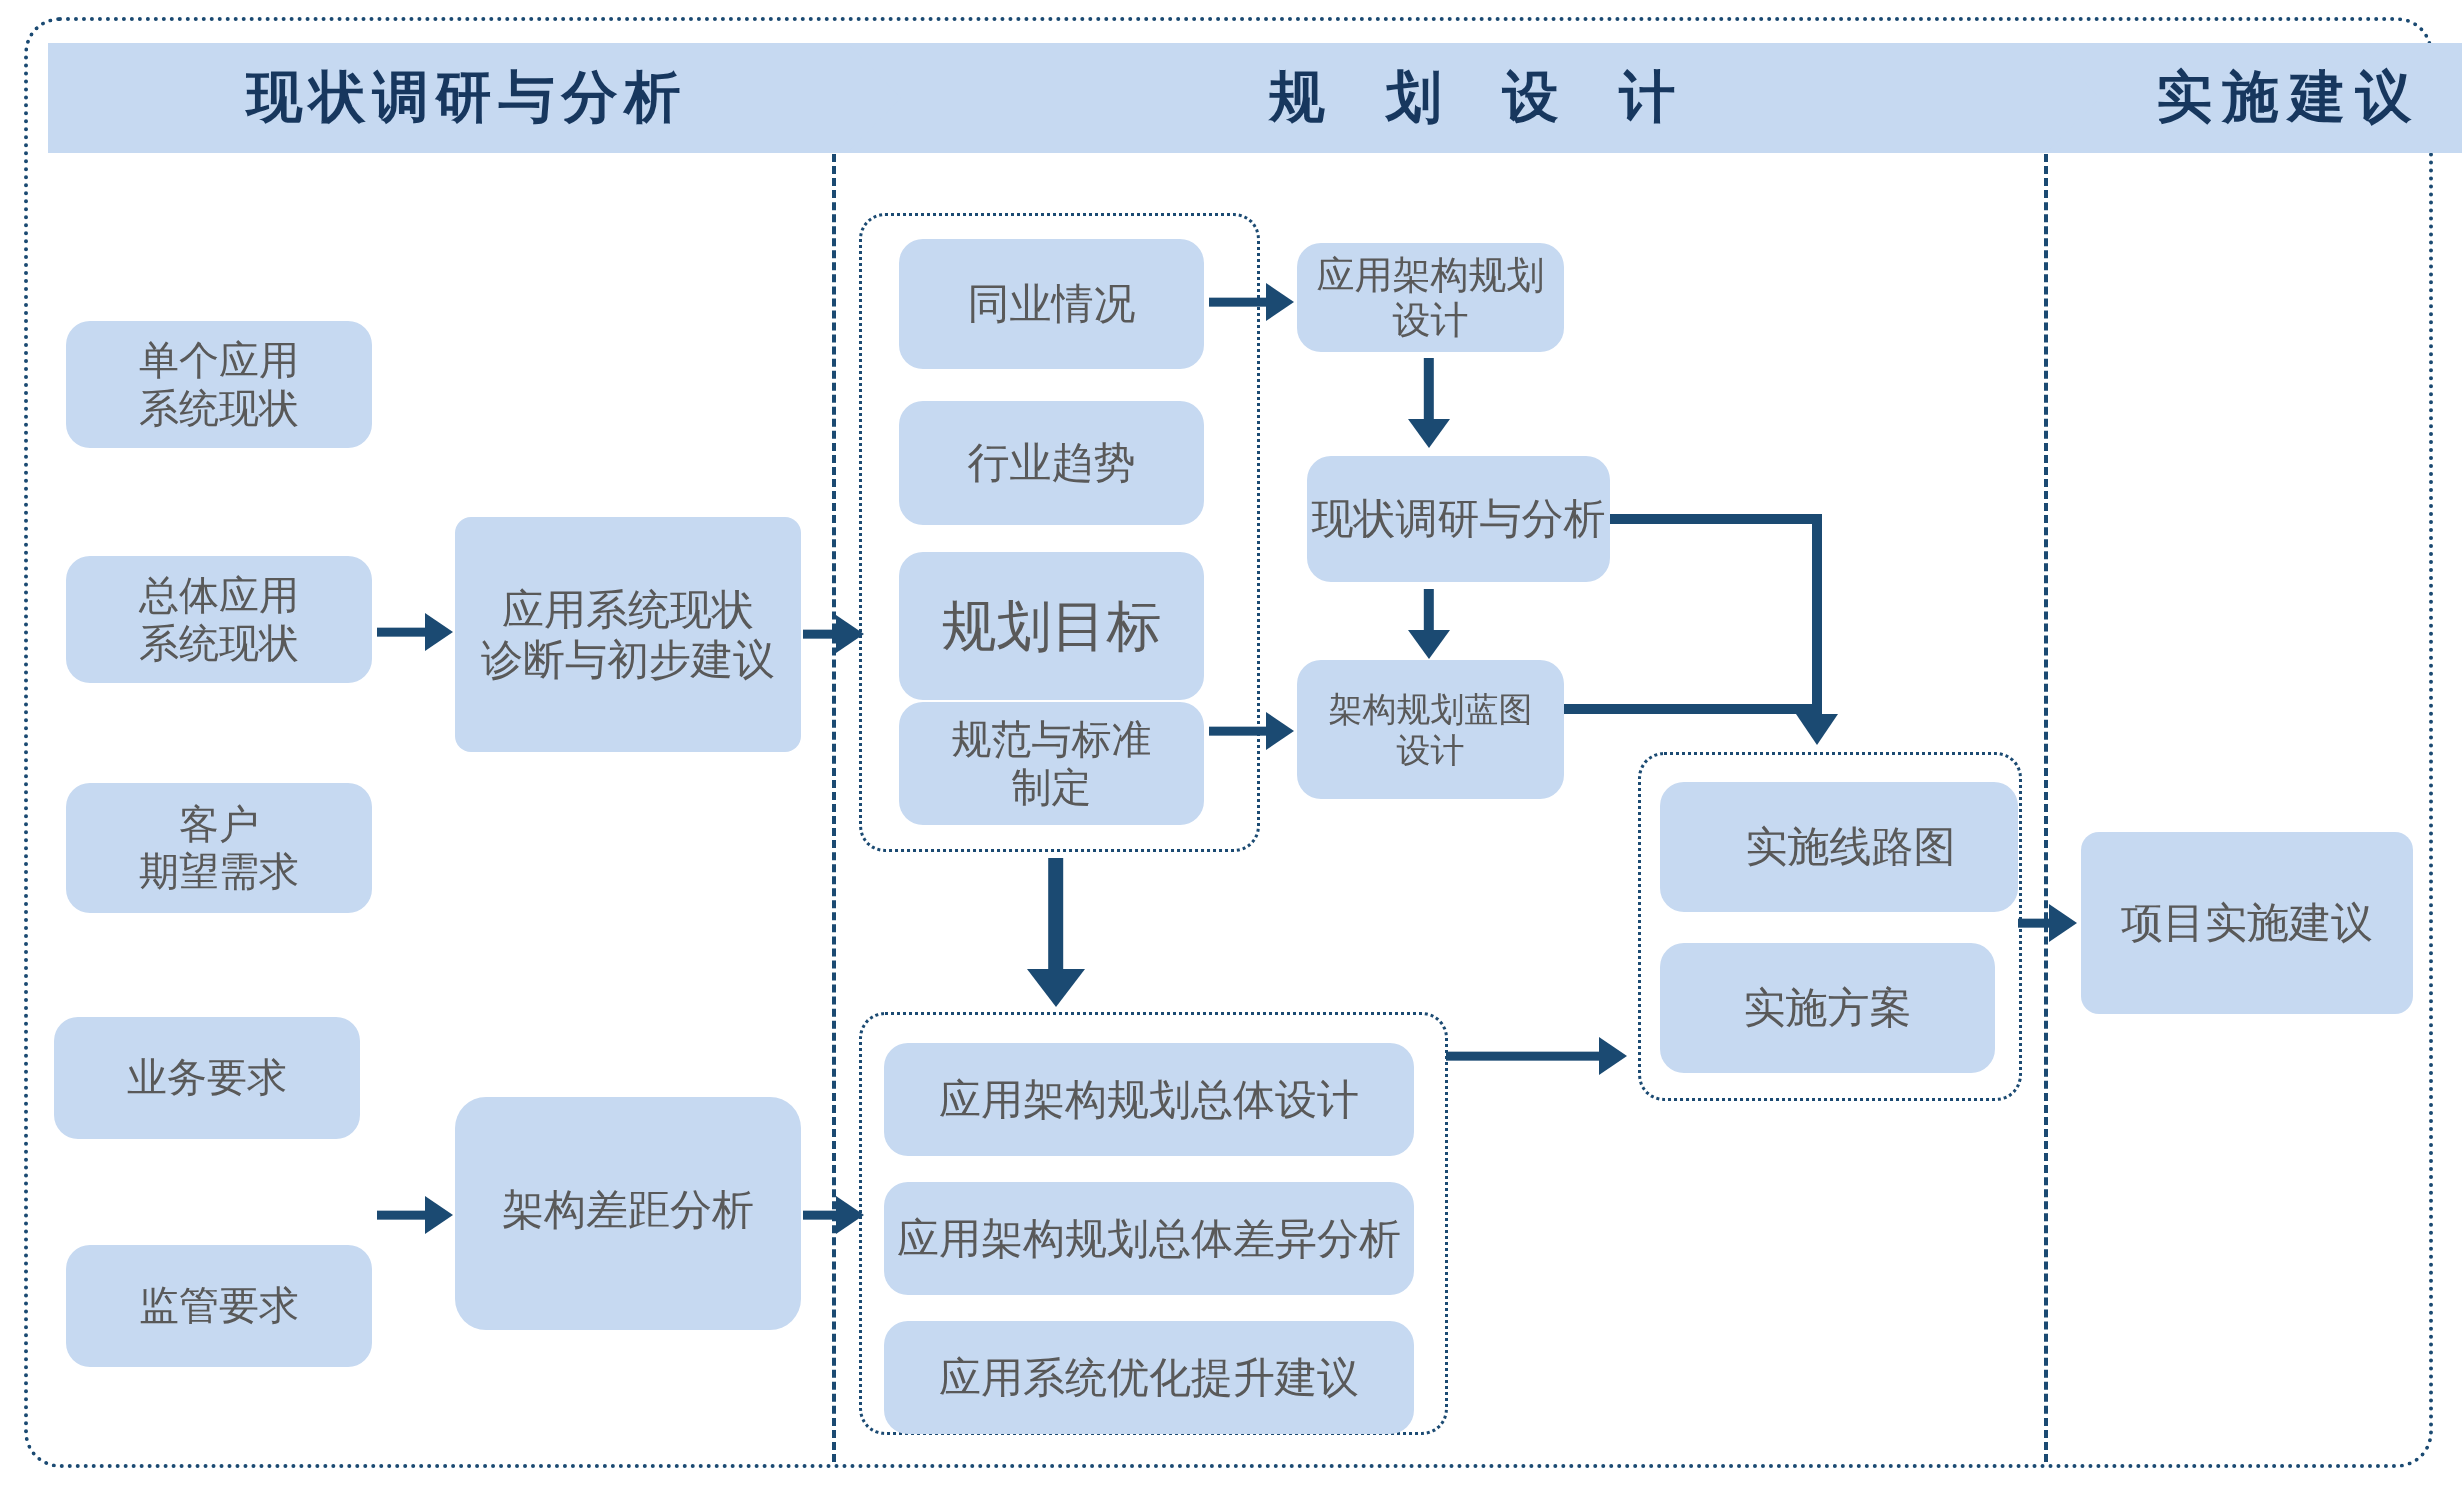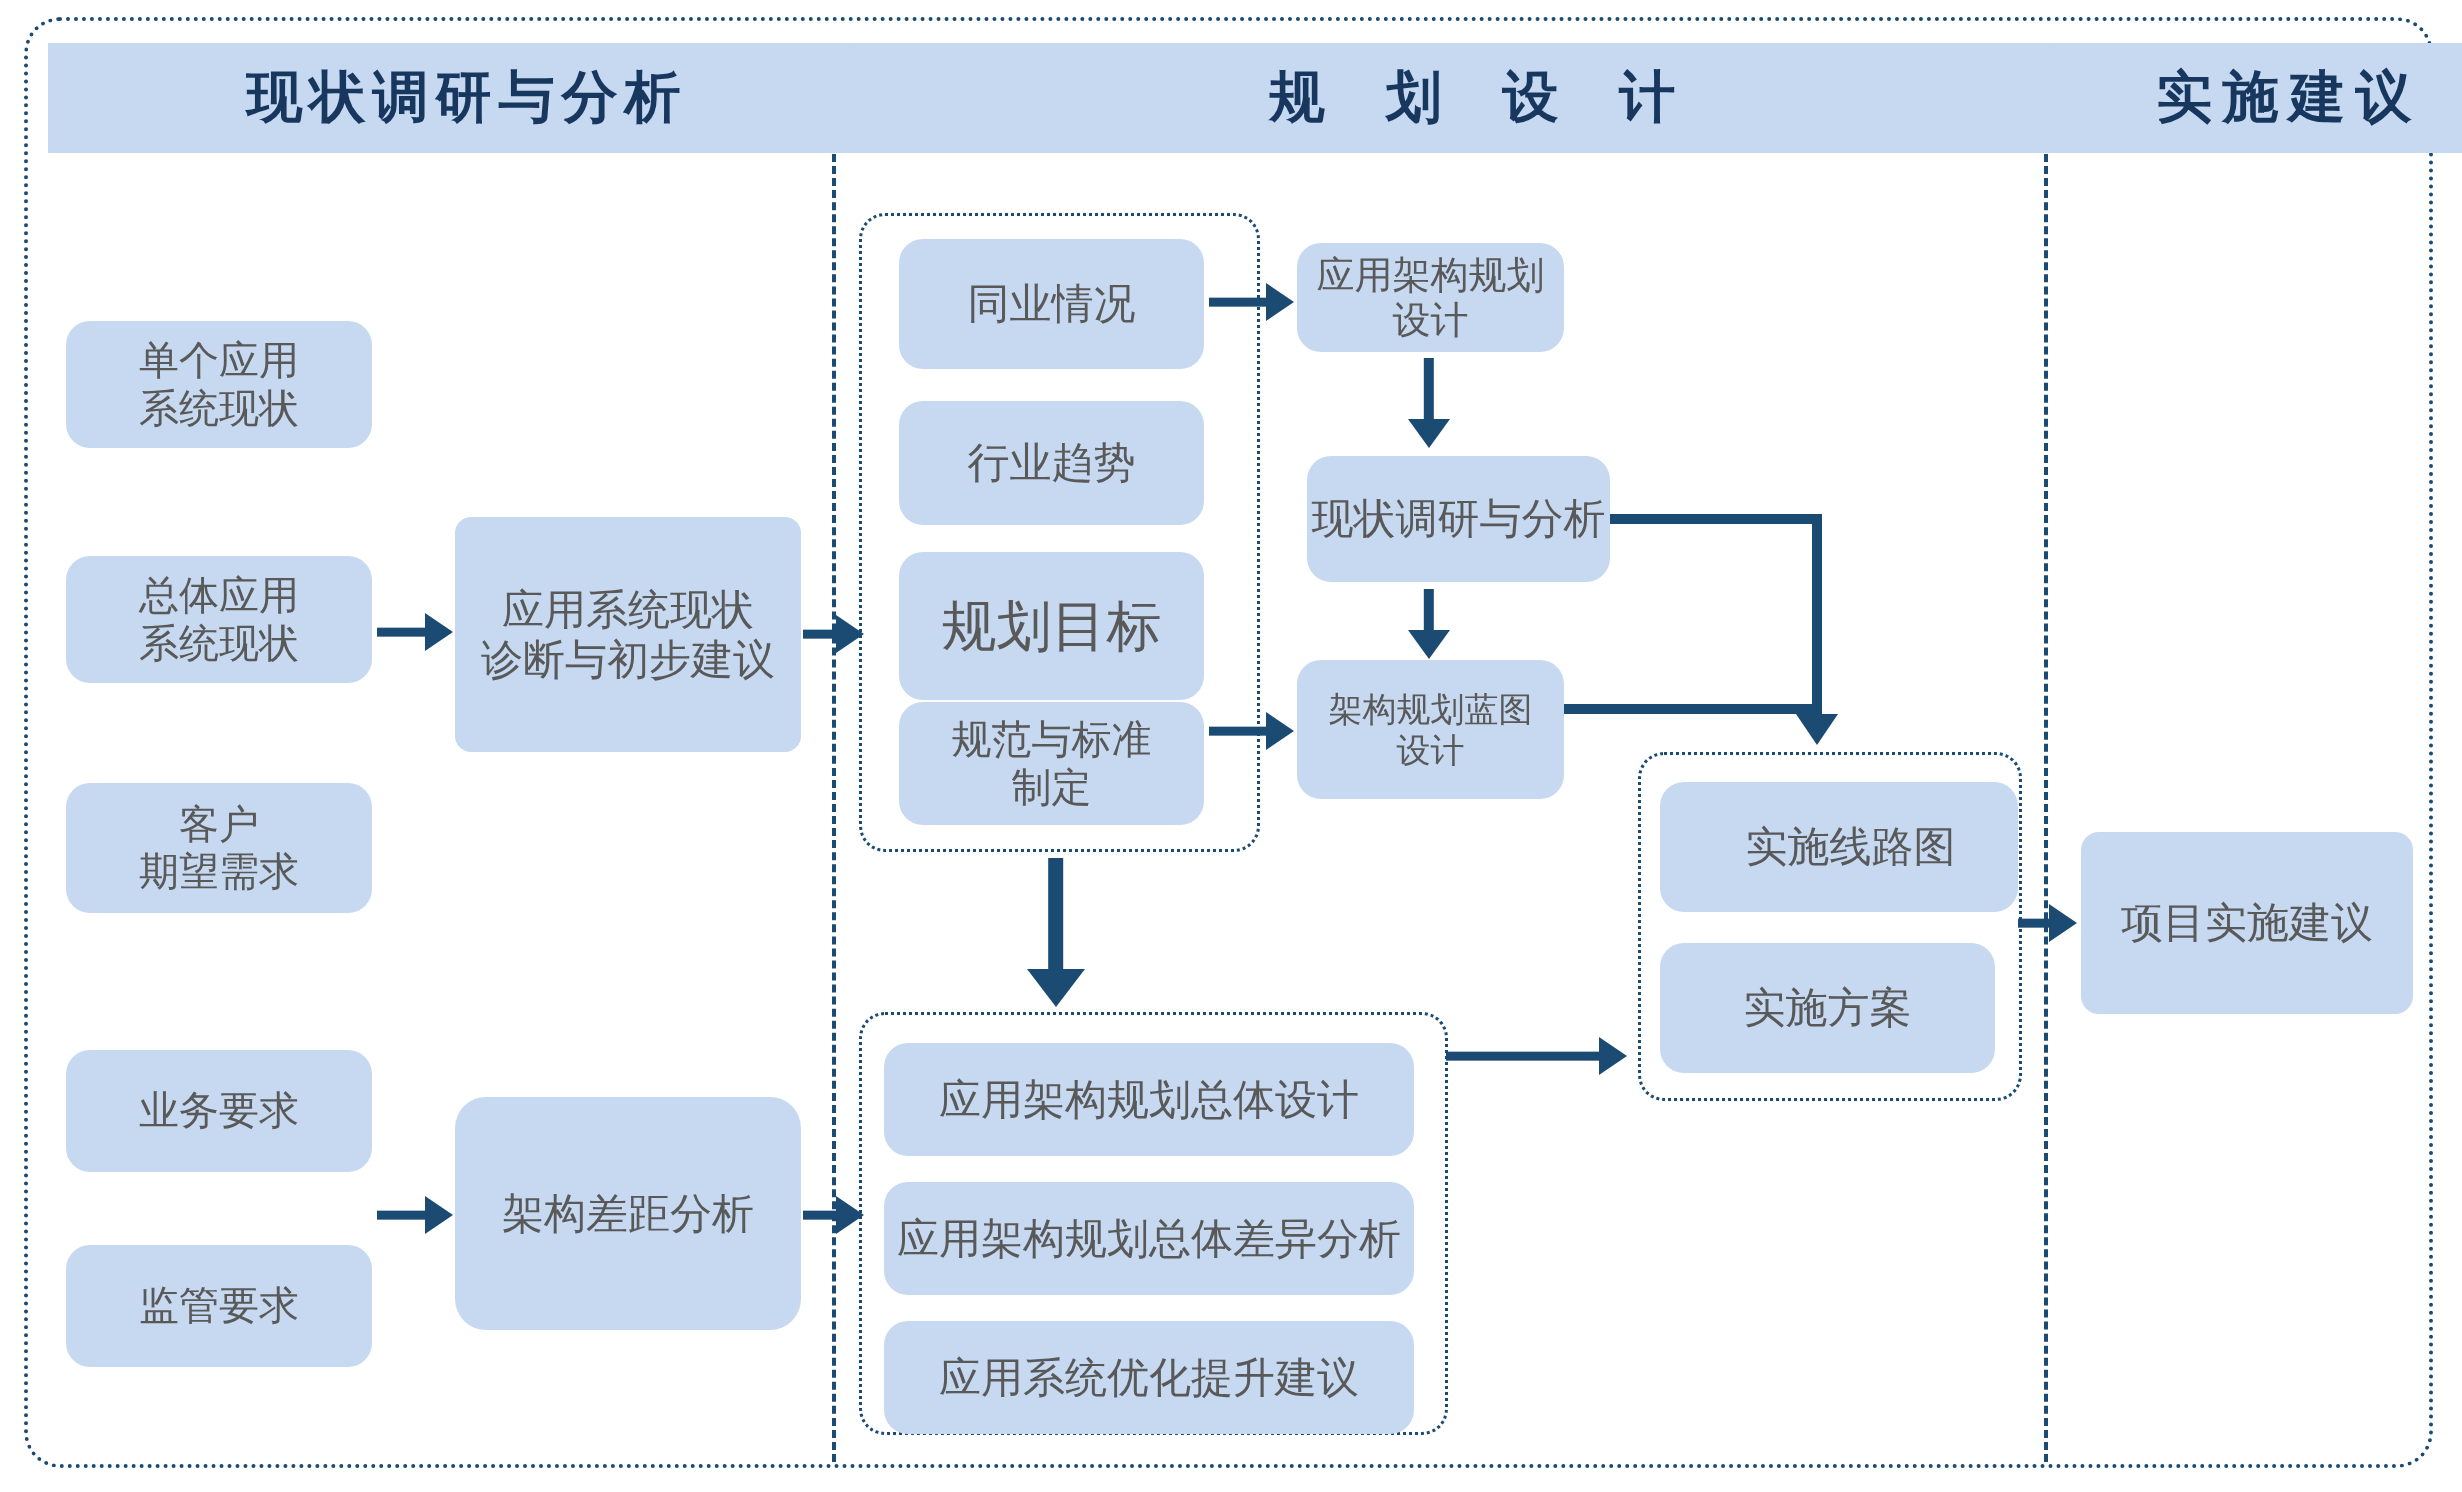--- a/index.html
+++ b/index.html
@@ -26,24 +26,24 @@
   #chev3{left:2046px;width:378px;padding-left:54px;letter-spacing:10.4px;
          clip-path:polygon(0 0,100% 0,100% 100%,0 100%,54px 50%);}
   
   .box{background:var(--box_fill,#c6d9f1);border-radius:24px;
        display:flex;align-items:center;justify-content:center;text-align:center;
        color:var(--body_text,#595959);white-space:pre-line;font-weight:500;
        line-height:1.18;font-size:40px;}
   #b-single{left:66px;top:321px;width:306px;height:127px;}
   #b-overall{left:66px;top:556px;width:306px;height:127px;}
   #b-customer{left:66px;top:783px;width:306px;height:130px;}
-  #b-business{left:66px;top:1017px;width:306px;height:122px;margin-top:33px;}
+  #b-business{left:54px;top:1017px;width:306px;height:122px;}
   #b-regulatory{left:66px;top:1245px;width:306px;height:122px;}
   #b-diagnosis{left:455px;top:517px;width:346px;height:235px;font-size:42px;border-radius:16px;}
-  #b-gap{left:455px;top:1097px;width:346px;height:233px;font-size:42px;border-radius:31px;}
+  #b-gap{left:455px;top:1097px;width:346px;height:233px;font-size:42px;border-radius:31px;font-family:Liberation Mono, monospace;}
   #b-peer{left:899px;top:239px;width:305px;height:130px;font-size:42px;}
   #b-trend{left:899px;top:401px;width:305px;height:124px;font-size:42px;}
   #b-goal{left:899px;top:552px;width:305px;height:148px;font-size:55px;}
   #b-standard{left:899px;top:702px;width:305px;height:123px;font-size:40px;}
   #b-archdesign{left:1297px;top:243px;width:267px;height:109px;font-size:38px;}
   #b-special{left:1307px;top:456px;width:303px;height:126px;font-size:42px;}
   #b-blueprint{left:1297px;top:660px;width:267px;height:139px;font-size:34px;}
   #b-od1{left:884px;top:1043px;width:530px;height:113px;font-size:42px;}
   #b-od2{left:884px;top:1182px;width:530px;height:113px;font-size:42px;}
   #b-od3{left:884px;top:1321px;width:530px;height:113px;font-size:42px;}

